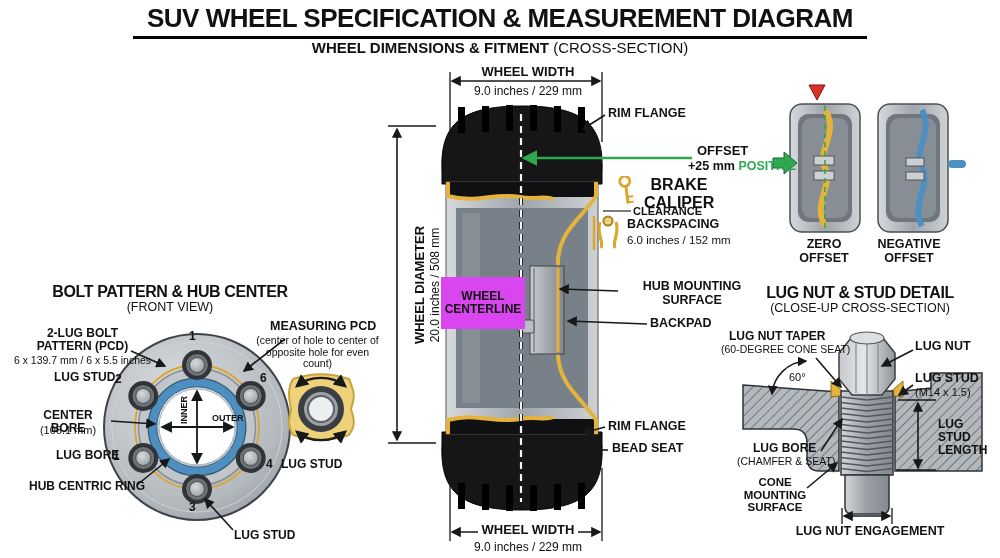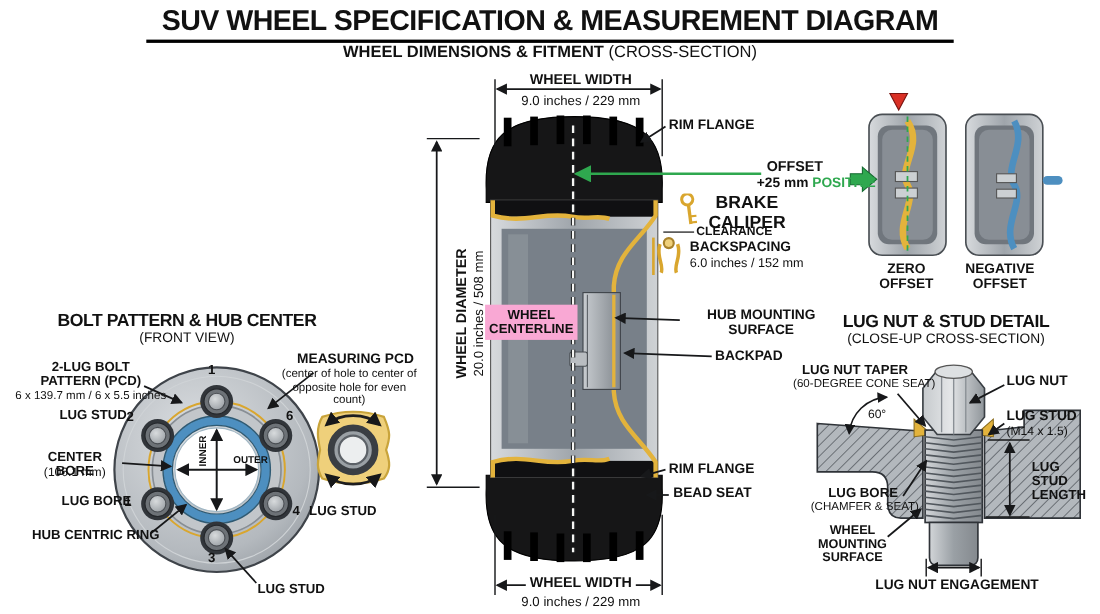--- a/index.html
+++ b/index.html
@@ -296,21 +296,21 @@
 
   <div class="c b ctr" style="left:644px;top:176px;width:70px;font-size:16px">BRAKE CALIPER</div>
   <div class="c b nw" style="left:633px;top:205px;font-size:11px">CLEARANCE</div>
 
   <div class="c b nw" style="left:627px;top:218px;font-size:12.5px">BACKSPACING</div>
   <div class="c r nw" style="left:627px;top:234px;font-size:11.5px">6.0 inches / 152 mm</div>
 
   <div class="c b ctr" style="left:622px;top:280px;width:140px;font-size:12.5px">HUB MOUNTING SURFACE</div>
   <div class="c b nw" style="left:650px;top:317px;font-size:12.5px">BACKPAD</div>
 
-  <div class="c b ctr" style="left:441px;top:277px;width:84px;font-size:12px;background:#f9a8d4;padding:3px 0">WHEEL CENTERLINE</div>
+  <div class="c b ctr" style="left:441px;top:277px;width:84px;font-size:12px;background:#d946ef;padding:13px 0">WHEEL CENTERLINE</div>
 
   <div class="c b nw" style="left:608px;top:420px;font-size:12.5px">RIM FLANGE</div>
   <div class="c b nw" style="left:612px;top:442px;font-size:12.5px">BEAD SEAT</div>
 
   <div class="c b ctr" style="left:786px;top:238px;width:76px;font-size:12.5px">ZERO OFFSET</div>
   <div class="c b ctr" style="left:864px;top:238px;width:90px;font-size:12.5px">NEGATIVE OFFSET</div>
 
   <div class="c b ctr nw" style="left:35px;top:283px;width:270px;font-size:16px;letter-spacing:-0.4px">BOLT PATTERN &amp; HUB CENTER</div>
   <div class="c r ctr" style="left:35px;top:301px;width:270px;font-size:12.5px">(FRONT VIEW)</div>
 
@@ -350,17 +350,17 @@
 
   <div class="c b nw" style="left:915px;top:340px;font-size:12.5px">LUG NUT</div>
   <div class="c b nw" style="left:915px;top:372px;font-size:12.5px">LUG STUD</div>
   <div class="c r nw" style="left:915px;top:386px;font-size:11px">(M14 x 1.5)</div>
 
   <div class="c b" style="left:938px;top:418px;width:58px;font-size:12px">LUG STUD LENGTH</div>
 
   <div class="c b nw" style="left:753px;top:442px;font-size:12px">LUG BORE</div>
   <div class="c r nw" style="left:737px;top:456px;font-size:10.5px">(CHAMFER &amp; SEAT)</div>
 
-  <div class="c b ctr" style="left:741px;top:476px;width:68px;font-size:11.5px">WHEEL MOUNTING SURFACE</div>
+  <div class="c b ctr" style="left:741px;top:476px;width:68px;font-size:11.5px">CONE MOUNTING SURFACE</div>
 
   <div class="c b ctr nw" style="left:790px;top:525px;width:160px;font-size:12.5px">LUG NUT ENGAGEMENT</div>
 
 </div>
 
 </body></html>

